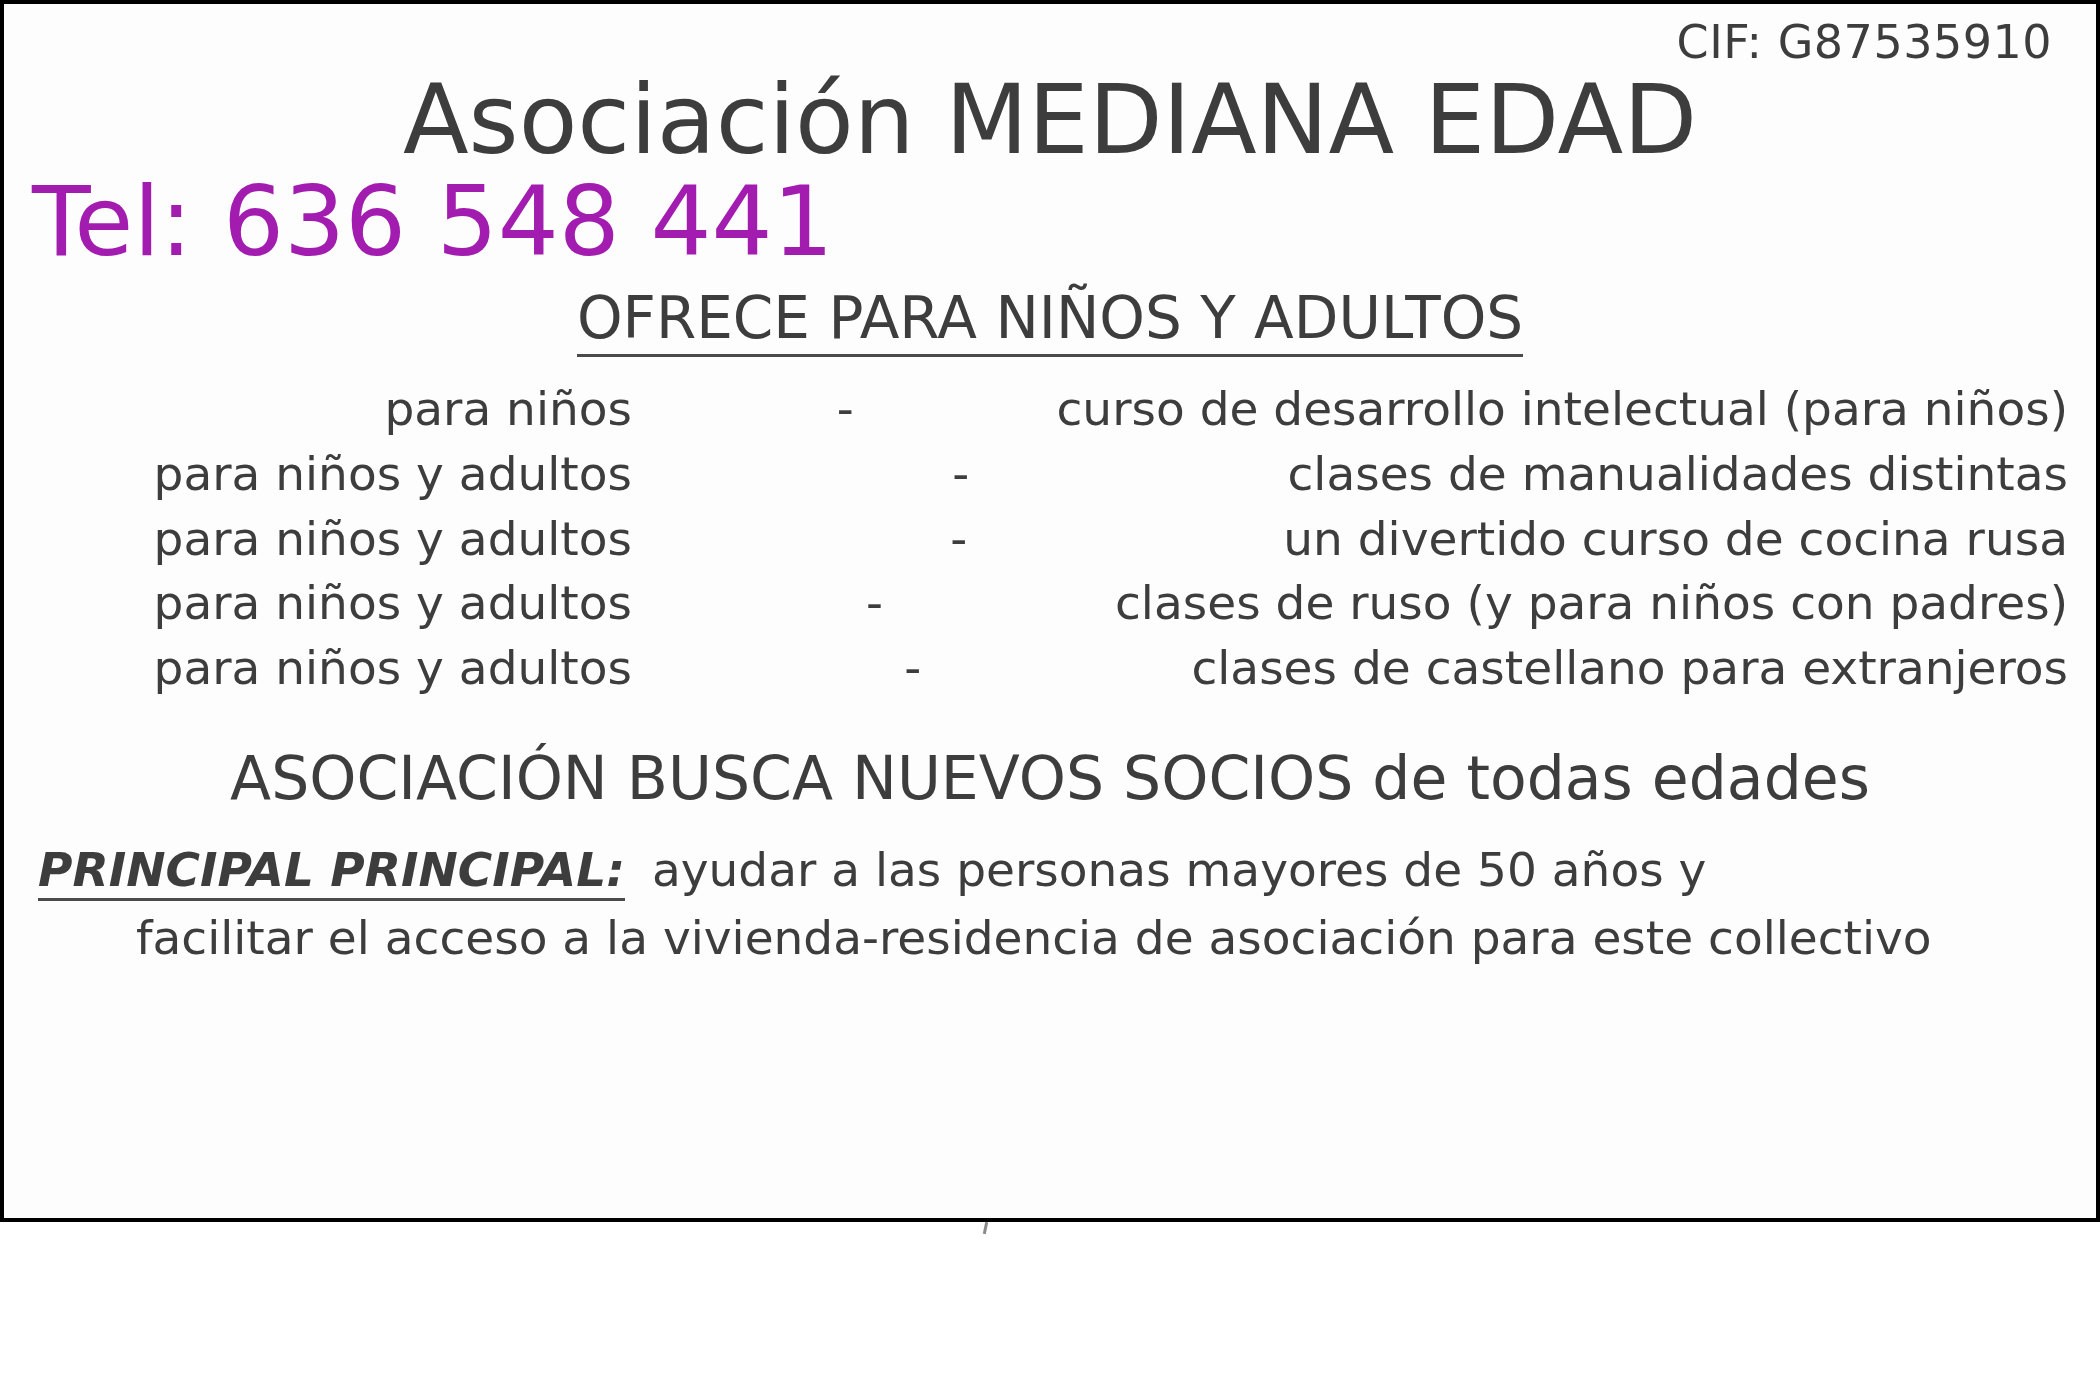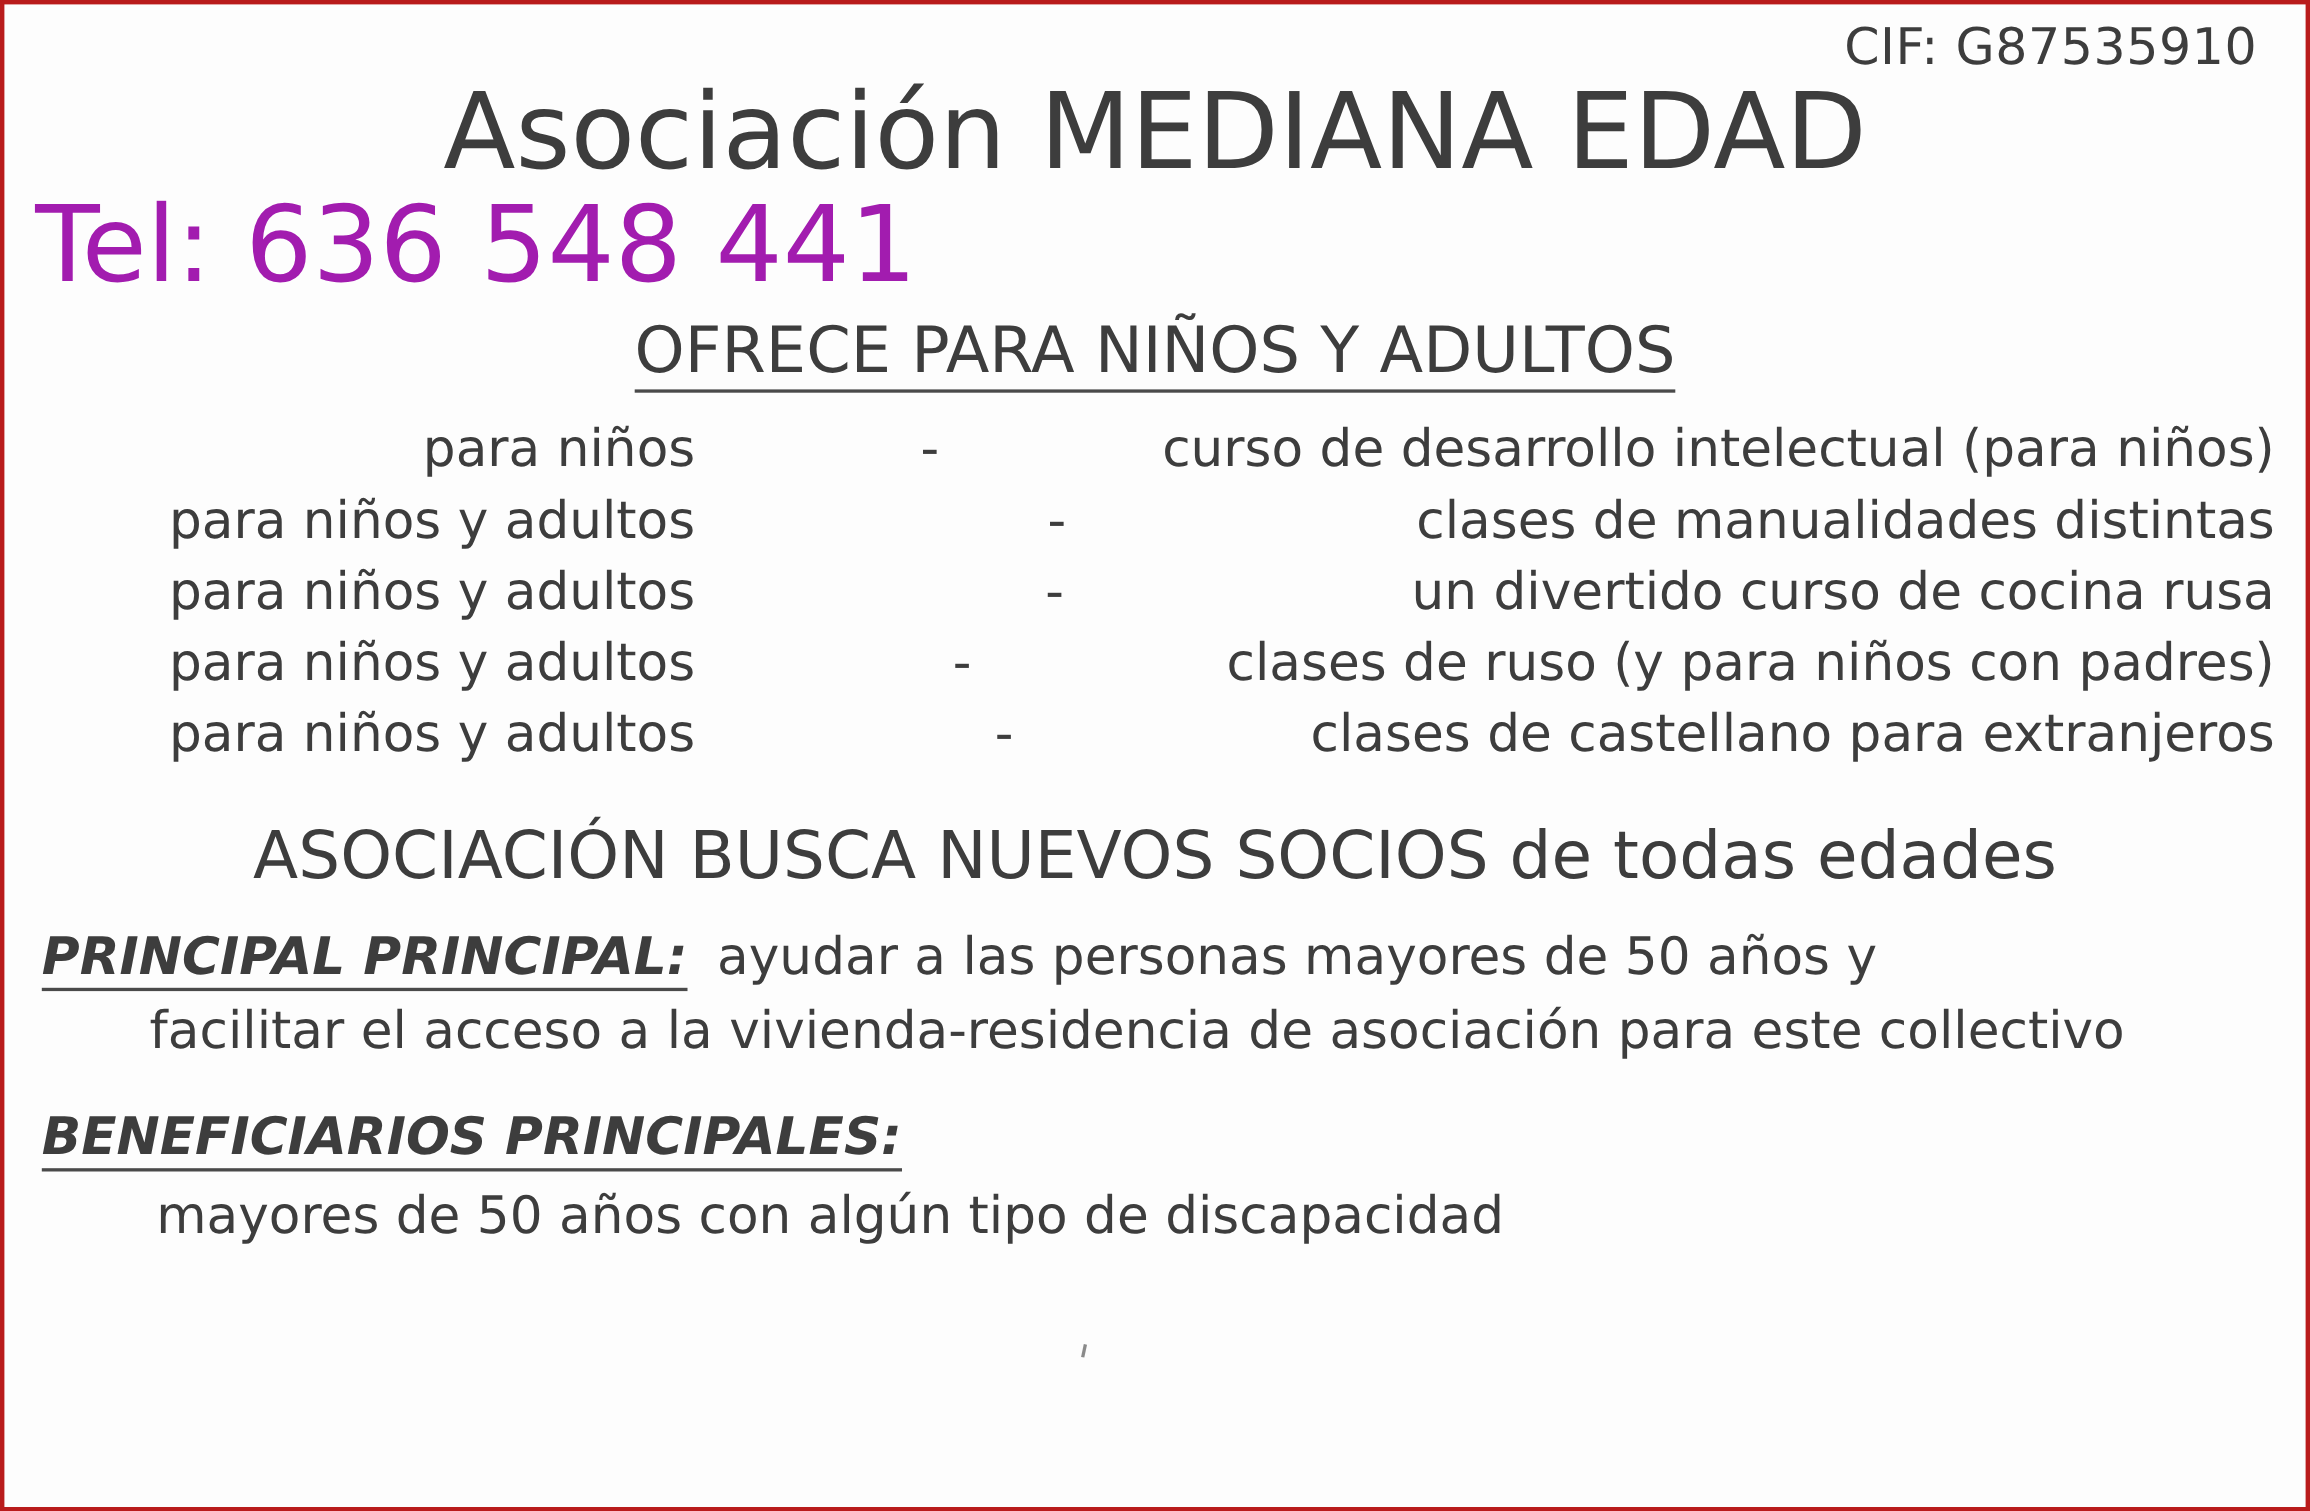--- a/index.html
+++ b/index.html
@@ -11,23 +11,23 @@
     width: 2100px;
     height: 1374px;
     font-family: "DejaVu Sans", sans-serif;
     color: #3a3a3a;
     overflow: hidden;
   }
   .flyer {
     position: relative;
     box-sizing: border-box;
     width: 2100px;
-    height: 1374px;
+    height: 1222px;
     background: #fdfdfd;
-    border: 4px solid #b91c1c;
+    border: 4px solid #000000;
     padding: 6px 28px 0 28px;
   }
   .cif {
     text-align: right;
     font-size: 46px;
     letter-spacing: 0.5px;
     color: #3d3d3d;
     margin: 8px 16px 0 0;
     line-height: 1.05;
   }
@@ -189,22 +189,16 @@
   <div class="members-line">ASOCIACIÓN BUSCA NUEVOS SOCIOS de todas edades</div>
 
   <div class="block">
     <div class="block-first-line">
       <span class="block-label">PRINCIPAL PRINCIPAL:</span>
       <span class="block-value">ayudar a las personas mayores de 50 años y</span>
     </div>
     <div class="block-cont">facilitar el acceso a la vivienda-residencia de asociación para este collectivo</div>
   </div>
 
-  <div class="beneficiaries">
-    <div class="block-first-line">
-      <span class="block-label">BENEFICIARIOS PRINCIPALES:</span>
-    </div>
-    <div class="block-cont">mayores de 50 años con algún tipo de discapacidad</div>
-  </div>
 
   <div class="speck"></div>
 
 </div>
 
 </body></html>

